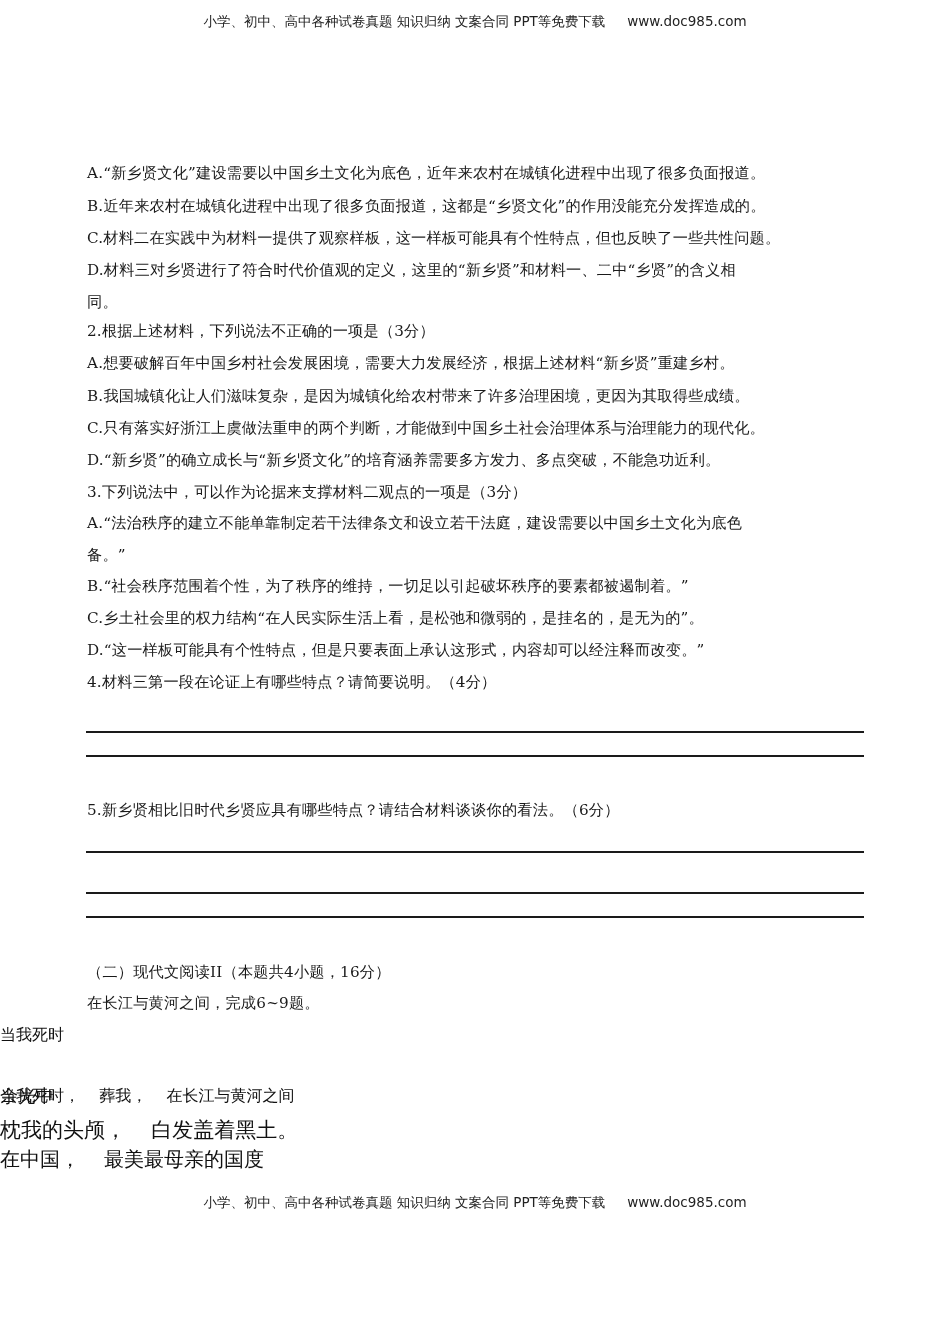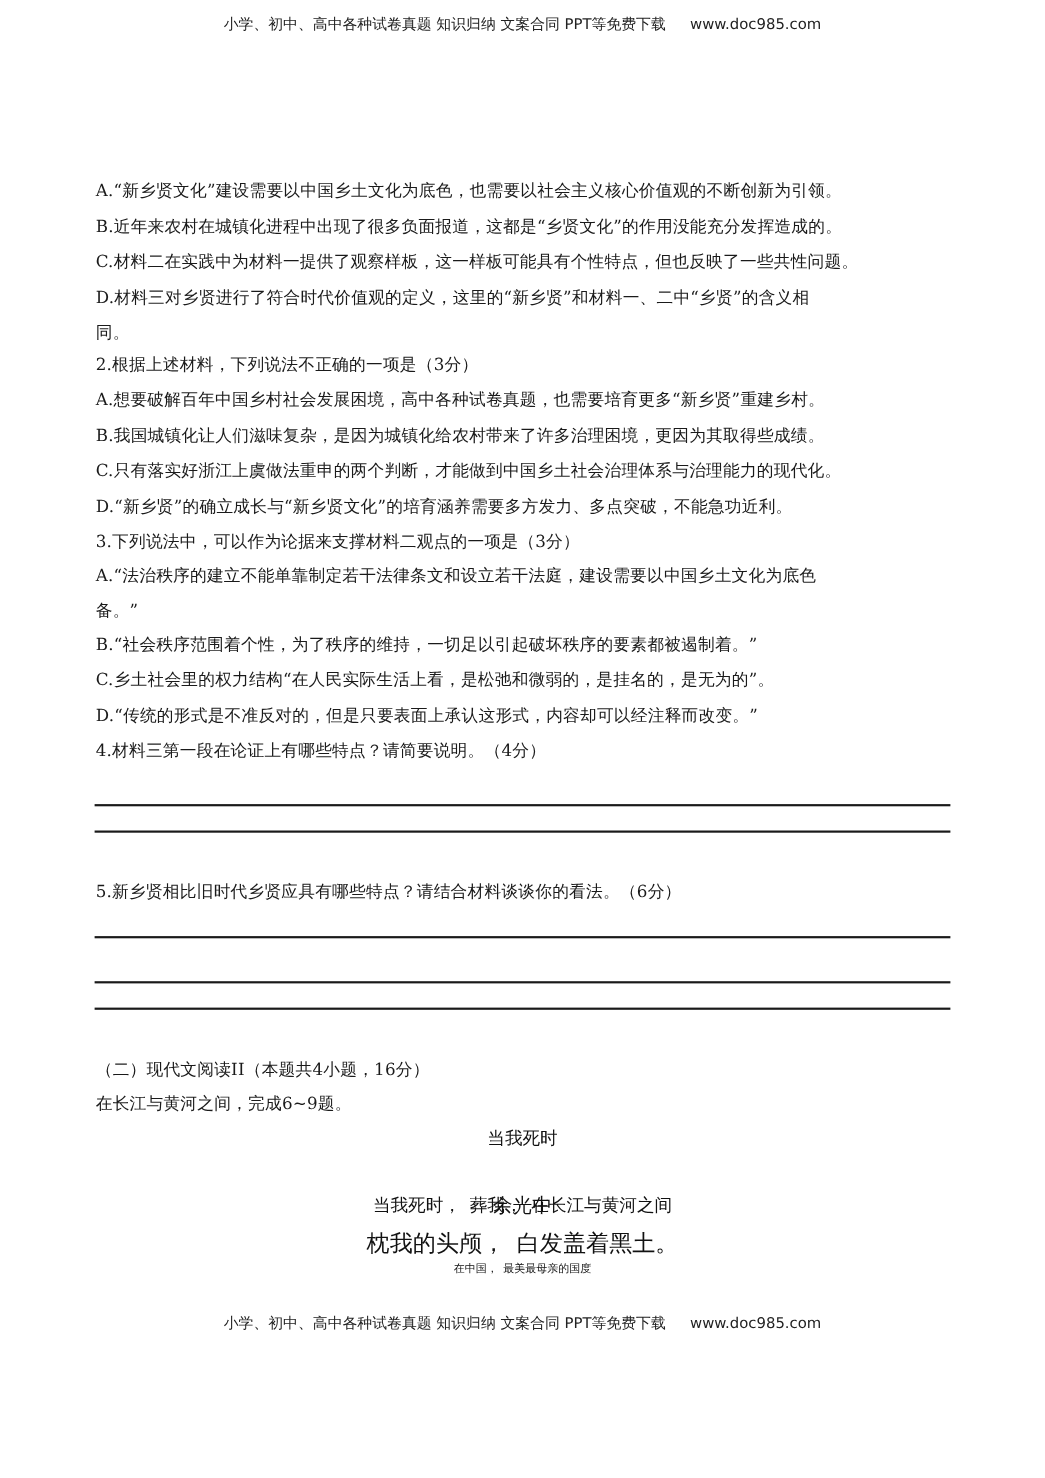--- a/index.html
+++ b/index.html
@@ -5,62 +5,62 @@
   html, body { margin: 0; padding: 0; background: #ffffff; }
   body { width: 950px; height: 1344px; position: relative; overflow: hidden;
          font-family: "DejaVu Serif", "Liberation Serif", serif; color: #1a1a1a; }
   .hdr { position: absolute; left: 0; width: 950px; text-align: center;
          font-family: "DejaVu Sans", "Liberation Sans", sans-serif; font-size: 13.5px; color: #222; }
   .hdr .site { margin-left: 22px; }
   .hdr-top { top: 13px; }
   .hdr-bot { top: 1194px; }
   .line { position: absolute; left: 87px; font-size: 15.2px; white-space: nowrap; letter-spacing: 0.2px; }
   .rule { position: absolute; left: 86px; width: 778px; height: 2px; background: #1a1a1a; }
-  .poem { position: absolute; left: 0; width: 950px; text-align: center;
-          font-family: Liberation Serif, serif; color: #111; }
+  .poem { position: absolute; left: 0; width: 950px; text-align: left;
+          font-family: Liberation Mono, monospace; color: #111; }
 </style>
 </head>
 <body>
 
 <div class="hdr hdr-top">
   <span>小学、初中、高中各种试卷真题  知识归纳  文案合同  PPT等免费下载</span><span class="site">www.doc985.com</span>
 </div>
 
-<div class="line" style="top:163px">A.“新乡贤文化”建设需要以中国乡土文化为底色，也需要以社会主义核心价值观的不断创新为引领。</div>
+<div class="line" style="top:163px">A.“新乡贤文化”建设需要以中国乡土文化为底色，近年来农村在城镇化进程中出现了很多负面报道。</div>
 <div class="line" style="top:196px">B.近年来农村在城镇化进程中出现了很多负面报道，这都是“乡贤文化”的作用没能充分发挥造成的。</div>
 <div class="line" style="top:228px">C.材料二在实践中为材料一提供了观察样板，这一样板可能具有个性特点，但也反映了一些共性问题。</div>
 <div class="line" style="top:260px">D.材料三对乡贤进行了符合时代价值观的定义，这里的“新乡贤”和材料一、二中“乡贤”的含义相</div>
 <div class="line" style="top:292px">同。</div>
 
 <div class="line" style="top:321px">2.根据上述材料，下列说法不正确的一项是（3分）</div>
-<div class="line" style="top:353px">A.想要破解百年中国乡村社会发展困境，高中各种试卷真题，也需要培育更多“新乡贤”重建乡村。</div>
+<div class="line" style="top:353px">A.想要破解百年中国乡村社会发展困境，需要大力发展经济，根据上述材料“新乡贤”重建乡村。</div>
 <div class="line" style="top:386px">B.我国城镇化让人们滋味复杂，是因为城镇化给农村带来了许多治理困境，更因为其取得些成绩。</div>
 <div class="line" style="top:418px">C.只有落实好浙江上虞做法重申的两个判断，才能做到中国乡土社会治理体系与治理能力的现代化。</div>
 <div class="line" style="top:450px">D.“新乡贤”的确立成长与“新乡贤文化”的培育涵养需要多方发力、多点突破，不能急功近利。</div>
 
 <div class="line" style="top:482px">3.下列说法中，可以作为论据来支撑材料二观点的一项是（3分）</div>
 <div class="line" style="top:513px">A.“法治秩序的建立不能单靠制定若干法律条文和设立若干法庭，建设需要以中国乡土文化为底色</div>
 <div class="line" style="top:545px">备。”</div>
 <div class="line" style="top:576px">B.“社会秩序范围着个性，为了秩序的维持，一切足以引起破坏秩序的要素都被遏制着。”</div>
 <div class="line" style="top:608px">C.乡土社会里的权力结构“在人民实际生活上看，是松弛和微弱的，是挂名的，是无为的”。</div>
-<div class="line" style="top:640px">D.“传统的形式是不准反对的，但是只要表面上承认这形式，内容却可以经注释而改变。”</div>
+<div class="line" style="top:640px">D.“这一样板可能具有个性特点，但是只要表面上承认这形式，内容却可以经注释而改变。”</div>
 
 <div class="line" style="top:672px">4.材料三第一段在论证上有哪些特点？请简要说明。（4分）</div>
 <div class="rule" style="top:731px"></div>
 <div class="rule" style="top:755px"></div>
 
 <div class="line" style="top:800px">5.新乡贤相比旧时代乡贤应具有哪些特点？请结合材料谈谈你的看法。（6分）</div>
 <div class="rule" style="top:851px"></div>
 <div class="rule" style="top:892px"></div>
 <div class="rule" style="top:916px"></div>
 
 <div class="line" style="top:962px">（二）现代文阅读II（本题共4小题，16分）</div>
 <div class="line" style="top:993px">在长江与黄河之间，完成6~9题。</div>
 
 <div class="poem" style="top:1025px; font-size:16px;">当我死时</div>
 <div class="poem" style="top:1084px; font-size:18px;">余光中</div>
 <div class="poem" style="top:1086px; font-size:16px; white-space:pre;">当我死时，  葬我，  在长江与黄河之间</div>
 <div class="poem" style="top:1116px; font-size:21px; white-space:pre;">枕我的头颅，  白发盖着黑土。</div>
-<div class="poem" style="top:1146px; font-size:10px; white-space:pre;">在中国，  最美最母亲的国度</div>
+<div class="poem" style="top:1146px; font-size:20px; white-space:pre;">在中国，  最美最母亲的国度</div>
 
 <div class="hdr hdr-bot">
   <span>小学、初中、高中各种试卷真题  知识归纳  文案合同  PPT等免费下载</span><span class="site">www.doc985.com</span>
 </div>
 
 </body></html>

